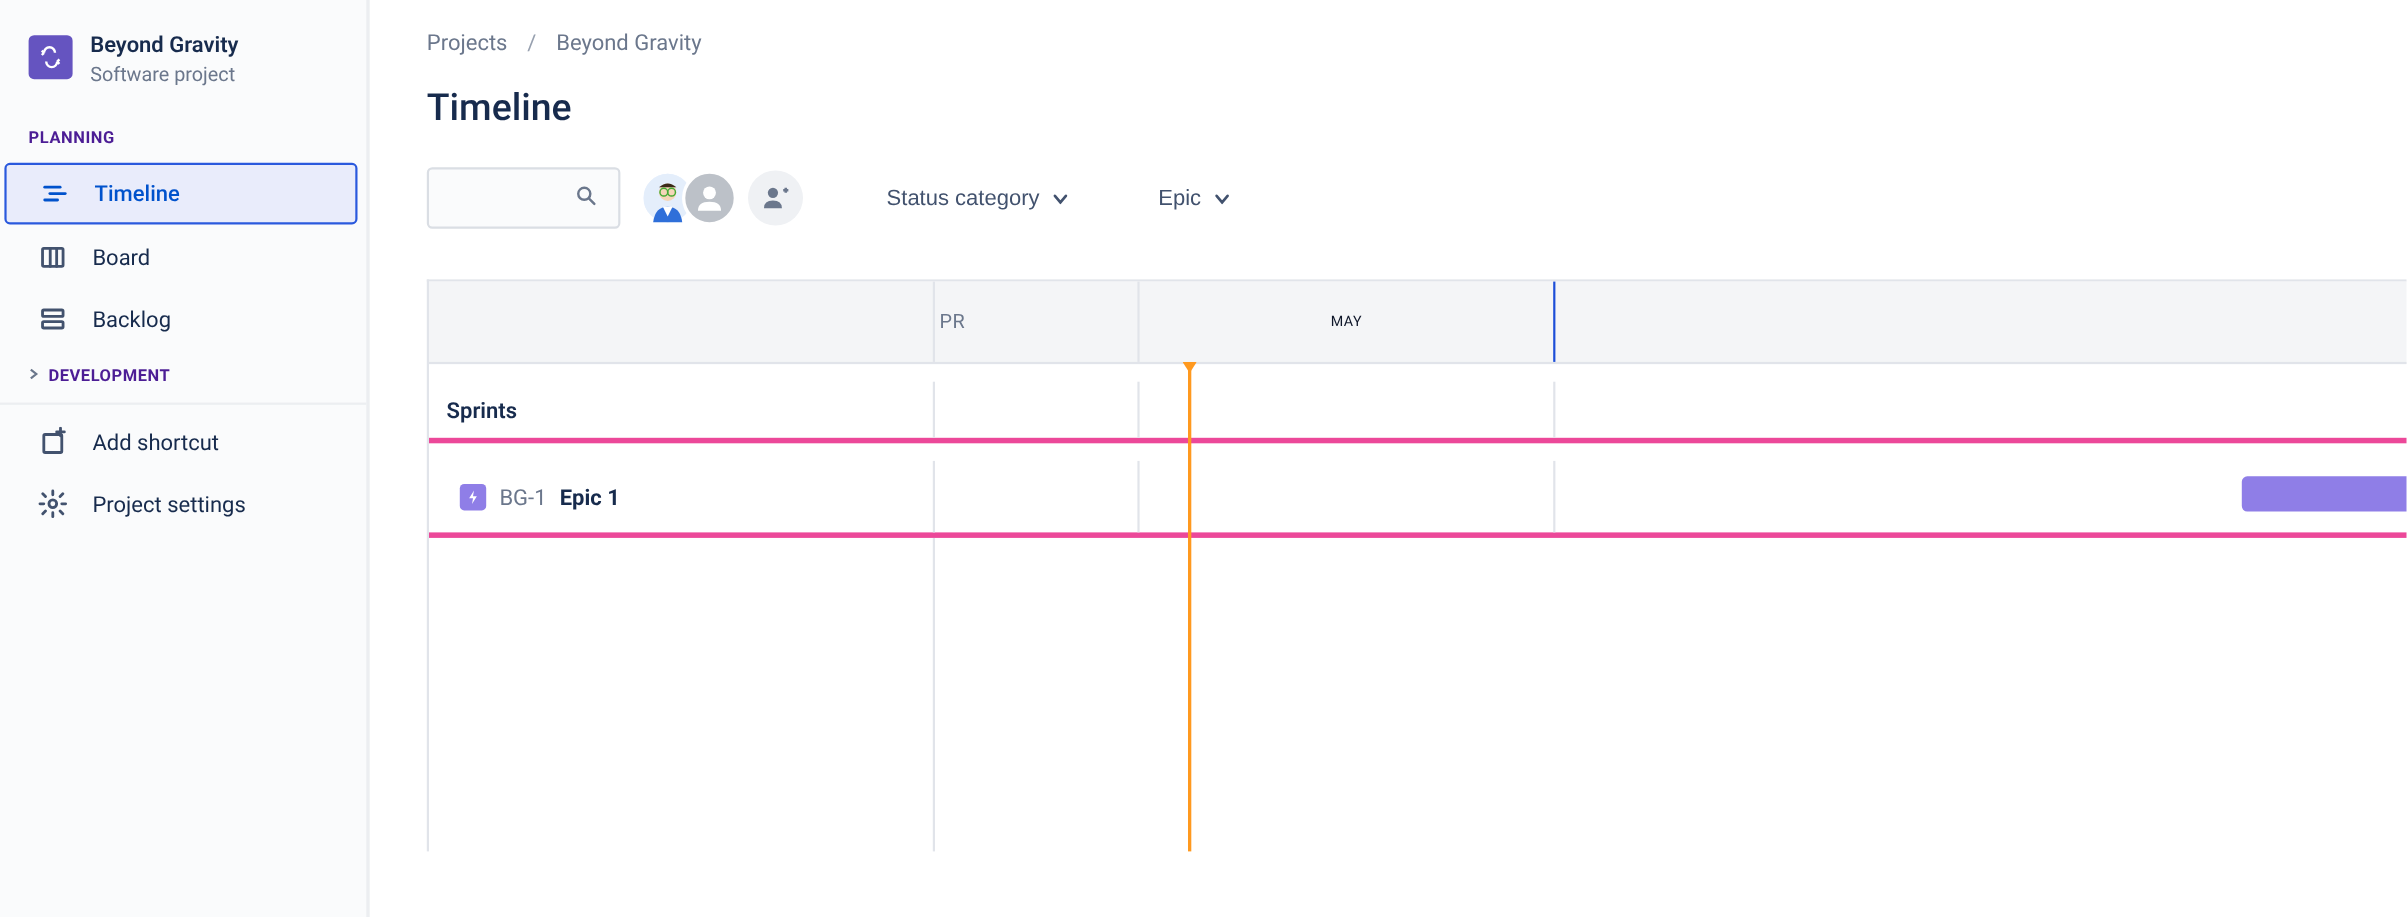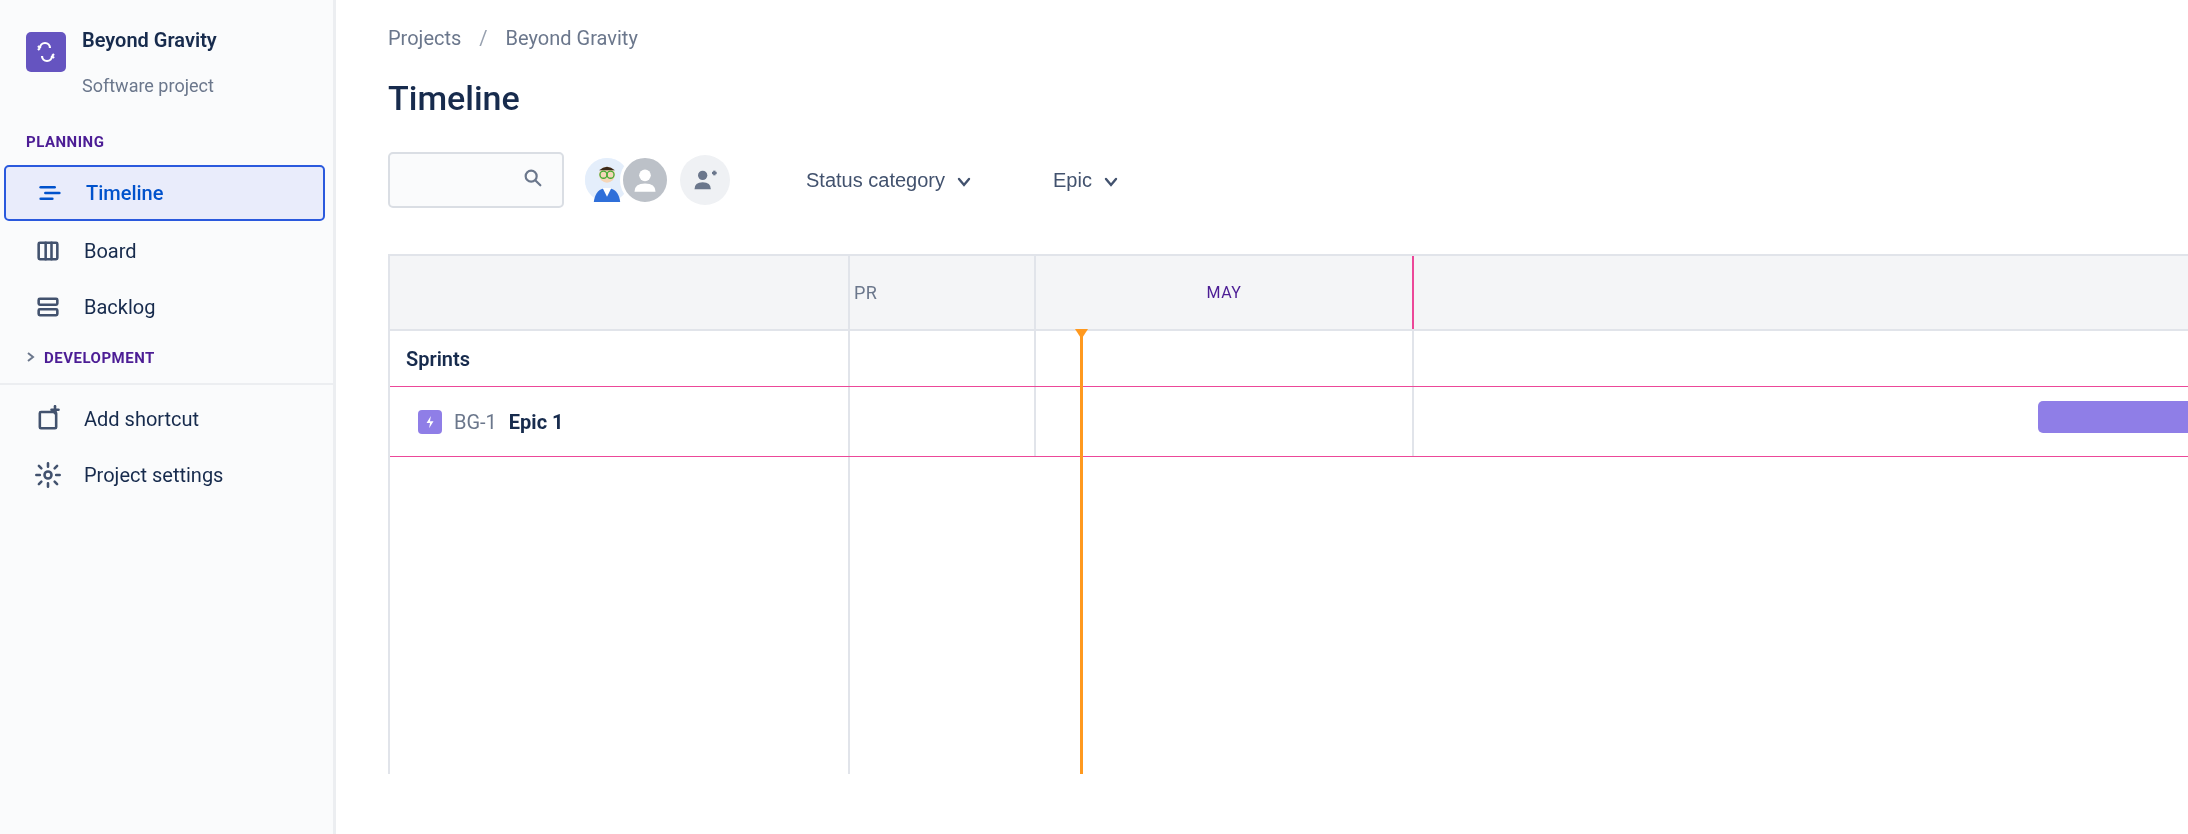--- a/index.html
+++ b/index.html
@@ -39,21 +39,21 @@
   }
   .project-title {
     font-size: 20px;
     font-weight: 600;
     color: #172B4D;
     line-height: 1.2;
   }
   .project-sub {
     font-size: 18px;
     color: #6B778C;
-    margin-top: 23px;
+    margin-top: 6px;
     line-height: 1.2;
   }
   .section-label {
     font-size: 15px;
     font-weight: 700;
     letter-spacing: 0.5px;
     color: #4c1d95;
     padding: 12px 20px 10px 26px;
     display: flex;
     align-items: center;
@@ -206,41 +206,42 @@
     align-items: center;
     justify-content: flex-start;
     padding-left: 4px;
     color: #6B778C;
     font-size: 18px;
     letter-spacing: 0.5px;
     text-align: center;
   }
   .tg-col-may {
     flex: 0 0 378px;
-    border-right: 2px solid #ec4899;
+    border-right: 2px solid #1d4ed8;
     display: flex;
     align-items: center;
     justify-content: center;
-    color: #4c1d95;
-    font-size: 16px;
+    color: #0f172a;
+    font-size: 13px;
     letter-spacing: 0.5px;
   }
   .tg-col-jun {
     flex: 1;
     display: flex;
     align-items: center;
     justify-content: flex-start;
     padding-left: 14px;
   }
   .tg-row {
     display: flex;
     height: 56px;
-    border-bottom: 1px solid #ec4899;
+    border-bottom: 5px solid #ec4899;
     position: relative;
     background: #fff;
+    margin-top: 16px;
   }
   .tg-row .tg-right {
     flex: 1;
     position: relative;
     display: flex;
   }
   .tg-right .vline {
     border-right: 2px solid #E1E4EA;
     height: 100%;
   }

